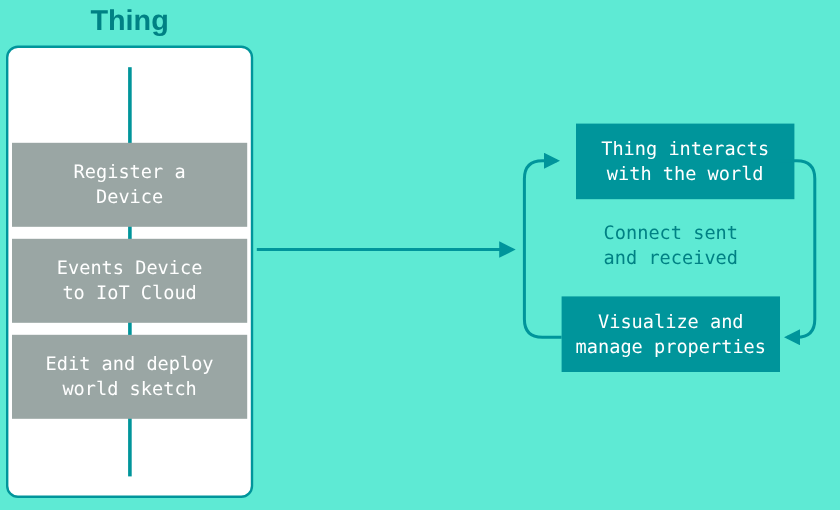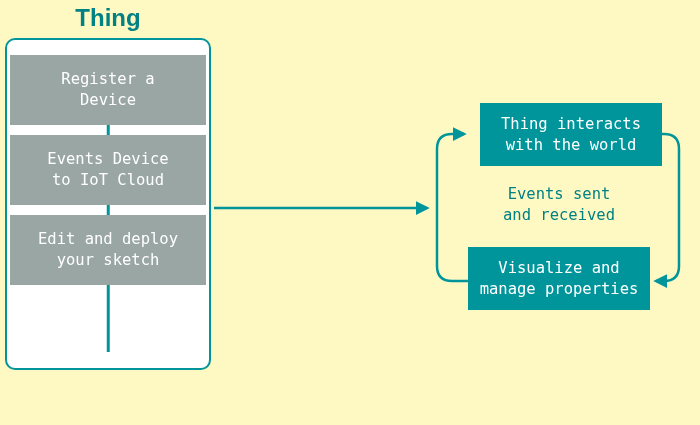--- a/index.html
+++ b/index.html
@@ -6,45 +6,46 @@
     --teal: #00959b;
     --teal-dark: #008184;
     --gray: #9aa6a4;
     --white: #ffffff;
   }
   html,body{margin:0;padding:0;background:#ffffff;}
   .canvas{
     position:relative;
     width:700px;
     height:425px;
-    background:#fef9c3;
+    background:#5eead4;
     overflow:hidden;
     font-family:"DejaVu Sans Mono", monospace;
   }
   .thing-title{
     position:absolute;
     left:5px; top:4px; width:206px;
     text-align:center;
     font-family:"Liberation Sans", sans-serif;
     font-weight:700;
     font-size:24px;
     color:var(--teal-dark);
   }
   .thing-container{
     position:absolute;
     left:5px; top:38px;
-    width:206px; height:332px;
+    width:206px; height:377px;
     box-sizing:border-box;
     border:2px solid var(--teal);
     border-radius:10px;
     background:#ffffff;
     display:flex;
     flex-direction:column;
     gap:10px;
     padding:15px 3px 0 3px;
+    justify-content:center;
   }
   .step-connector{
     position:absolute;
     left:50%;
     transform:translateX(-50%);
     top:16px; bottom:16px;
     width:2.5px;
     background:var(--teal);
     z-index:0;
   }
@@ -110,27 +111,27 @@
 
   <div class="thing-title">Thing</div>
 
   <div class="thing-container">
     <div class="step-connector"></div>
     <div class="flow-step">Register a
 Device</div>
     <div class="flow-step">Events Device
 to IoT Cloud</div>
     <div class="flow-step">Edit and deploy
-your sketch</div>
+world sketch</div>
   </div>
 
   <div class="cycle-box top">Thing interacts
 with the world</div>
 
-  <div class="cycle-middle-text">Events sent
+  <div class="cycle-middle-text">Connect sent
 and received</div>
 
   <div class="cycle-box bottom">Visualize and
 manage properties</div>
 
   <svg class="arrow-layer" viewBox="0 0 700 425" xmlns="http://www.w3.org/2000/svg" aria-hidden="true">
     <defs>
       <marker id="ah" viewBox="0 0 10 10" refX="8" refY="5" markerWidth="5.5" markerHeight="5.5" orient="auto-start-reverse" markerUnits="strokeWidth">
         <path class="arrow-head" d="M 0 0 L 10 5 L 0 10 z"></path>
       </marker>

